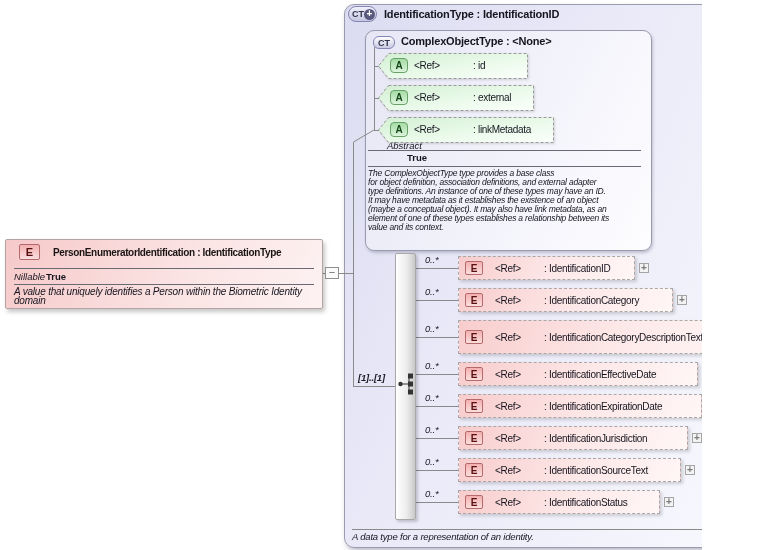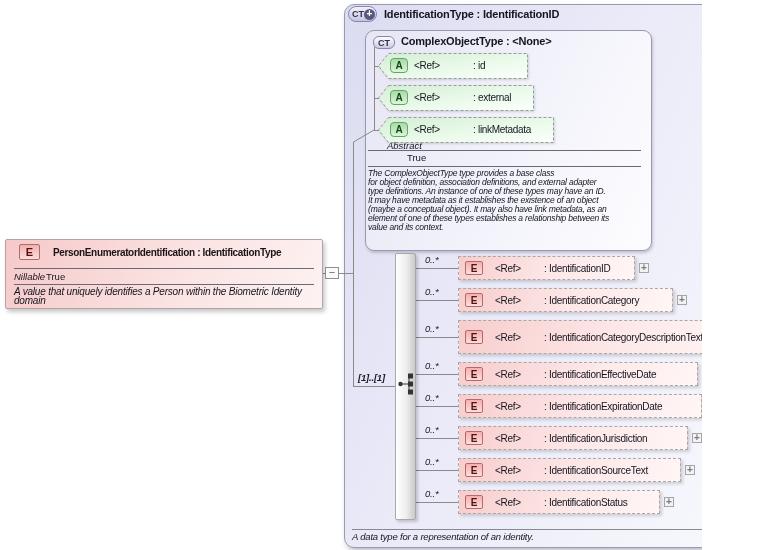--- a/index.html
+++ b/index.html
@@ -44,21 +44,21 @@
              background:linear-gradient(90deg,#ffffff,#ededed 55%,#c9c9c9);
              box-shadow:2px 2px 3px rgba(0,0,0,.18); }
 
   
   .title-lg { position:absolute; font-weight:bold; font-size:11px; color:#15151f; letter-spacing:-0.2px; white-space:nowrap; }
   .title-sm { position:absolute; font-weight:bold; font-size:10px; color:#1a1414; letter-spacing:-0.35px; white-space:nowrap; }
   .btxt { font-weight:normal; font-size:10px; letter-spacing:-0.3px; color:#15151f; white-space:nowrap; }
   .ann  { position:absolute; font-style:italic; font-size:8.5px; letter-spacing:-0.2px; line-height:9px;
           white-space:pre-line; color:#15151f; }
   .plbl { position:absolute; font-style:italic; font-size:9.5px; color:#15151f; }
-  .pval { position:absolute; font-weight:normal; font-size:9.5px; color:#15151f;text-align:right; }
+  .pval { position:absolute; font-weight:bold; font-size:9.5px; color:#15151f;text-align:right; }
   .card-lbl { position:absolute; font-style:italic; font-size:9.5px; color:#20202a; letter-spacing:-0.2px; }
   .hline { position:absolute; height:1px; background:#6a6a74; }
 
   
   .attr { position:absolute; height:26px; filter:drop-shadow(1.5px 1.5px 1px rgba(0,0,0,.15)); }
   .attr svg { position:absolute; left:0; top:0; }
   .attr .icn-a { position:absolute; left:12px; top:5px; }
   .attr .ref  { position:absolute; left:36px; top:7px; }
   .attr .name { position:absolute; left:95px; top:7px; }
 

